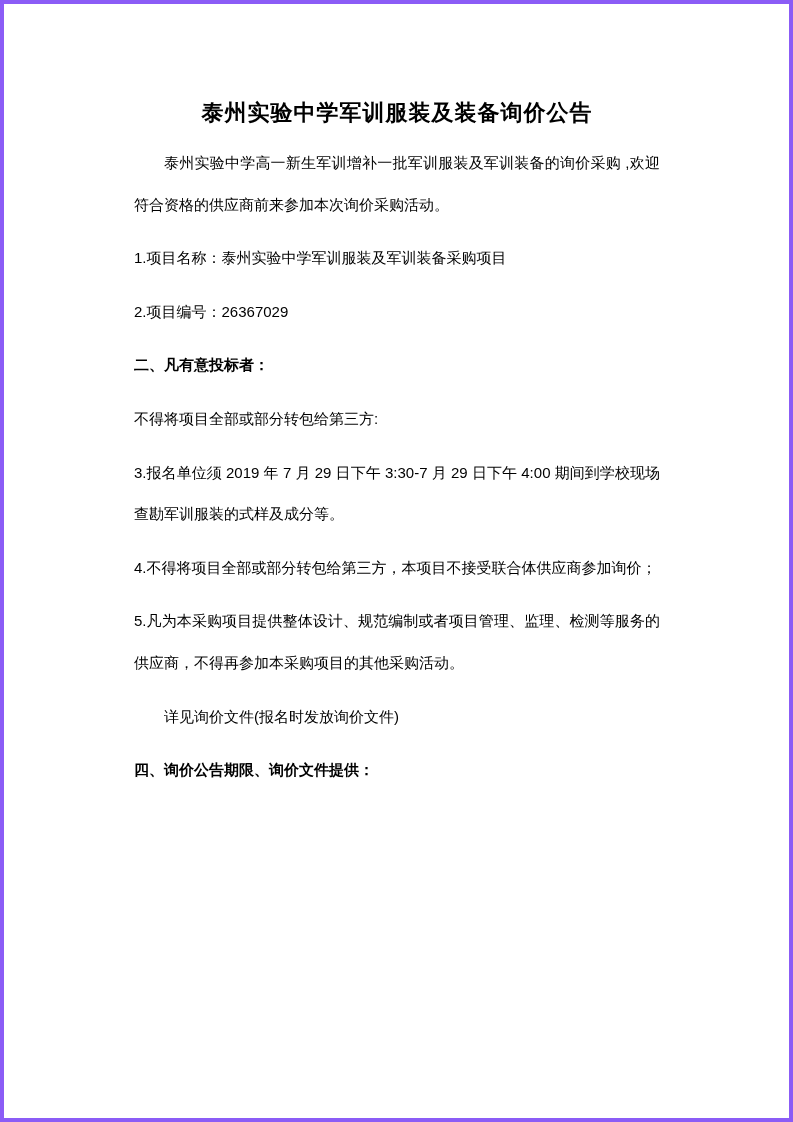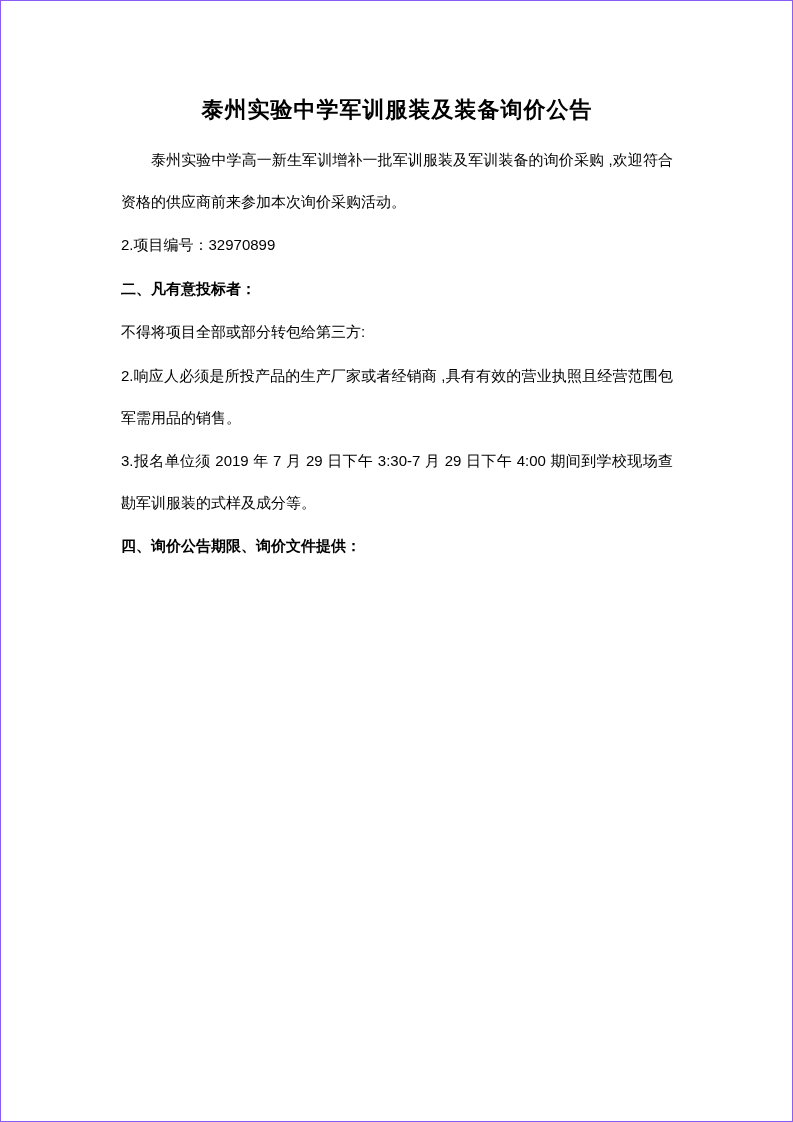--- a/index.html
+++ b/index.html
@@ -12,34 +12,34 @@
     height: 1122px;
     font-family: "Liberation Sans", "DejaVu Sans", sans-serif;
     color: #000000;
     overflow: hidden;
   }
   .page {
     box-sizing: border-box;
     width: 793px;
     height: 1122px;
     background: #ffffff;
-    border: 1px solid #8b5cf6;
+    border: 4px solid #8b5cf6;
     padding: 92px 117px 0 118px;
     overflow: hidden;
   }
   .doc-title {
     margin: 0 0 12px 0;
     font-size: 22px;
     line-height: 34px;
     font-weight: 700;
     text-align: center;
     letter-spacing: 1px;
   }
   .doc-body p {
-    margin: 2px;
+    margin: 12px;
     font-size: 15px;
     line-height: 41.6px;
     text-align: justify;
     text-justify: inter-ideograph;
     word-break: break-all;
   }
   .doc-body p.heading {
     font-weight: 700;
     text-align: left;
   }
@@ -47,20 +47,23 @@
     text-indent: 2em;
   }
 </style>
 </head>
 <body>
 
 <div class="page">
   <h1 class="doc-title">泰州实验中学军训服装及装备询价公告</h1>
   <main class="doc-body" id="doc-body">
       <p class="indented">泰州实验中学高一新生军训增补一批军训服装及军训装备的询价采购 ,欢迎符合资格的供应商前来参加本次询价采购活动。</p>
-      <p>2.项目编号：32970899</p>
+      <p>1.项目名称：泰州实验中学军训服装及军训装备采购项目</p>
+      <p>2.项目编号：26367029</p>
       <p class="heading">二、凡有意投标者：</p>
       <p>不得将项目全部或部分转包给第三方:</p>
-      <p>2.响应人必须是所投产品的生产厂家或者经销商 ,具有有效的营业执照且经营范围包军需用品的销售。</p>
       <p>3.报名单位须 2019 年 7 月 29 日下午 3:30-7 月 29 日下午 4:00 期间到学校现场查勘军训服装的式样及成分等。</p>
+      <p>4.不得将项目全部或部分转包给第三方，本项目不接受联合体供应商参加询价；</p>
+      <p>5.凡为本采购项目提供整体设计、规范编制或者项目管理、监理、检测等服务的供应商，不得再参加本采购项目的其他采购活动。</p>
+      <p class="indented">详见询价文件(报名时发放询价文件)</p>
       <p class="heading">四、询价公告期限、询价文件提供：</p>
     </main>
 </div>
 
 </body></html>

